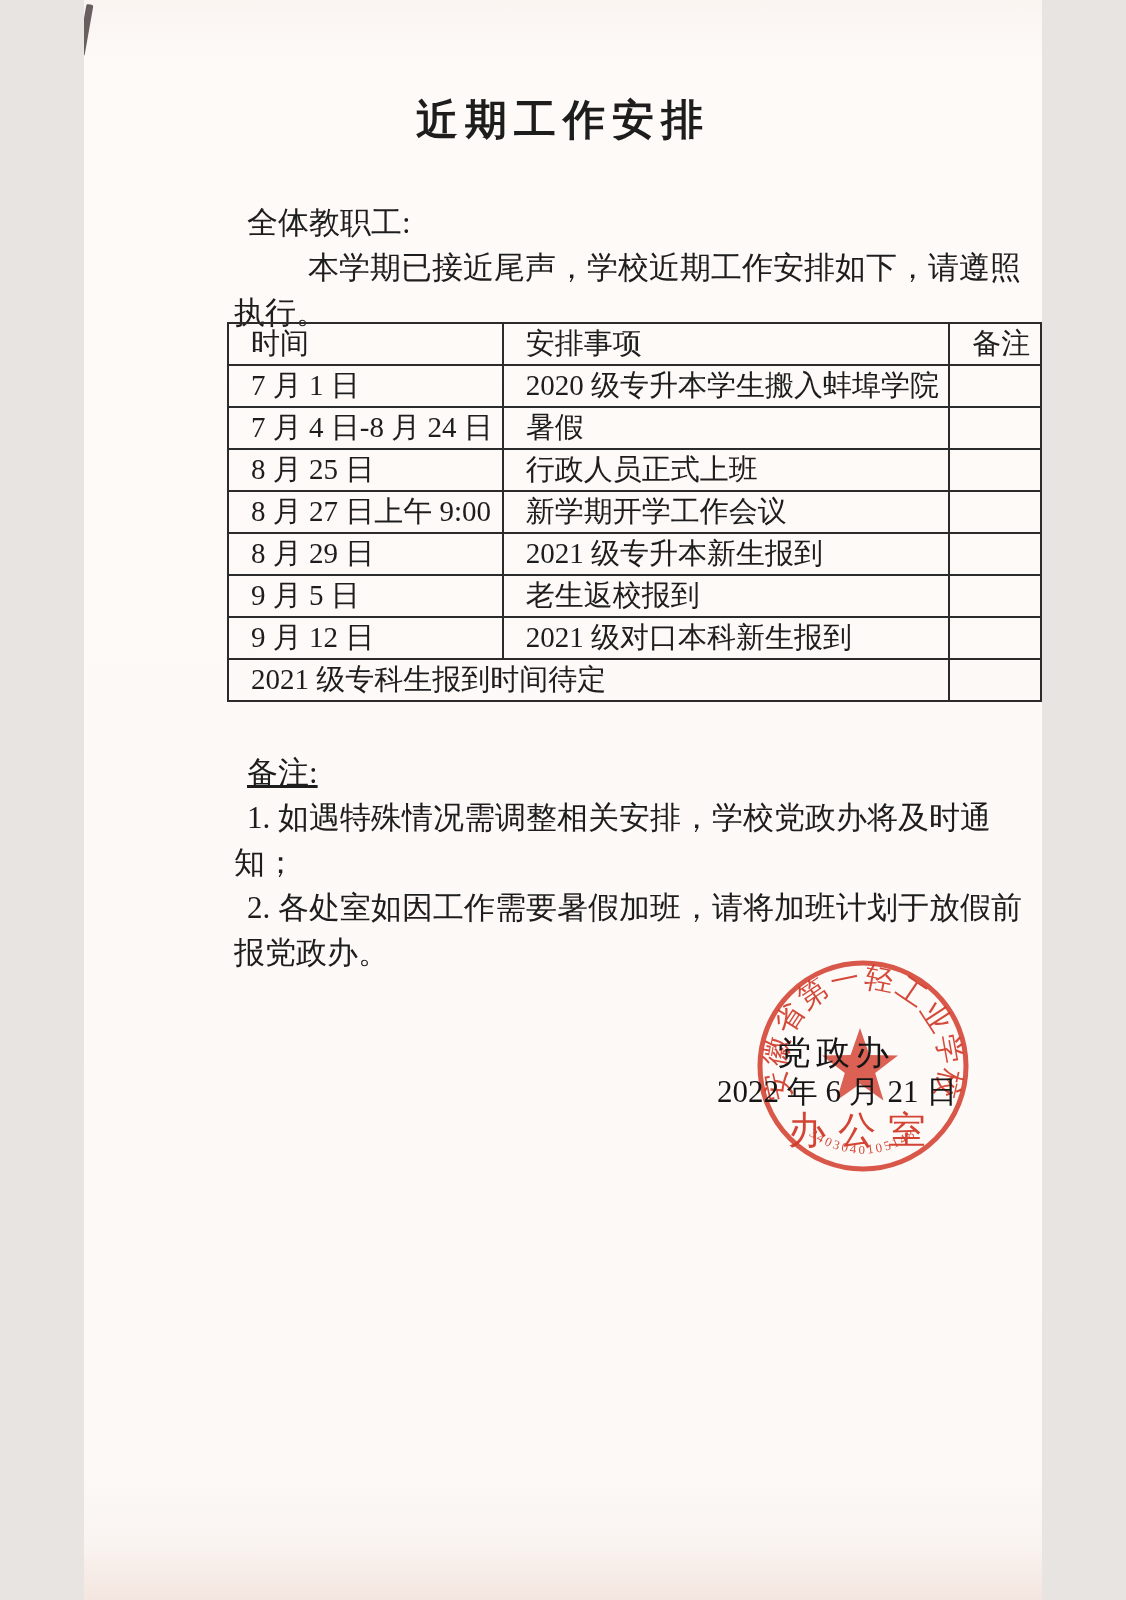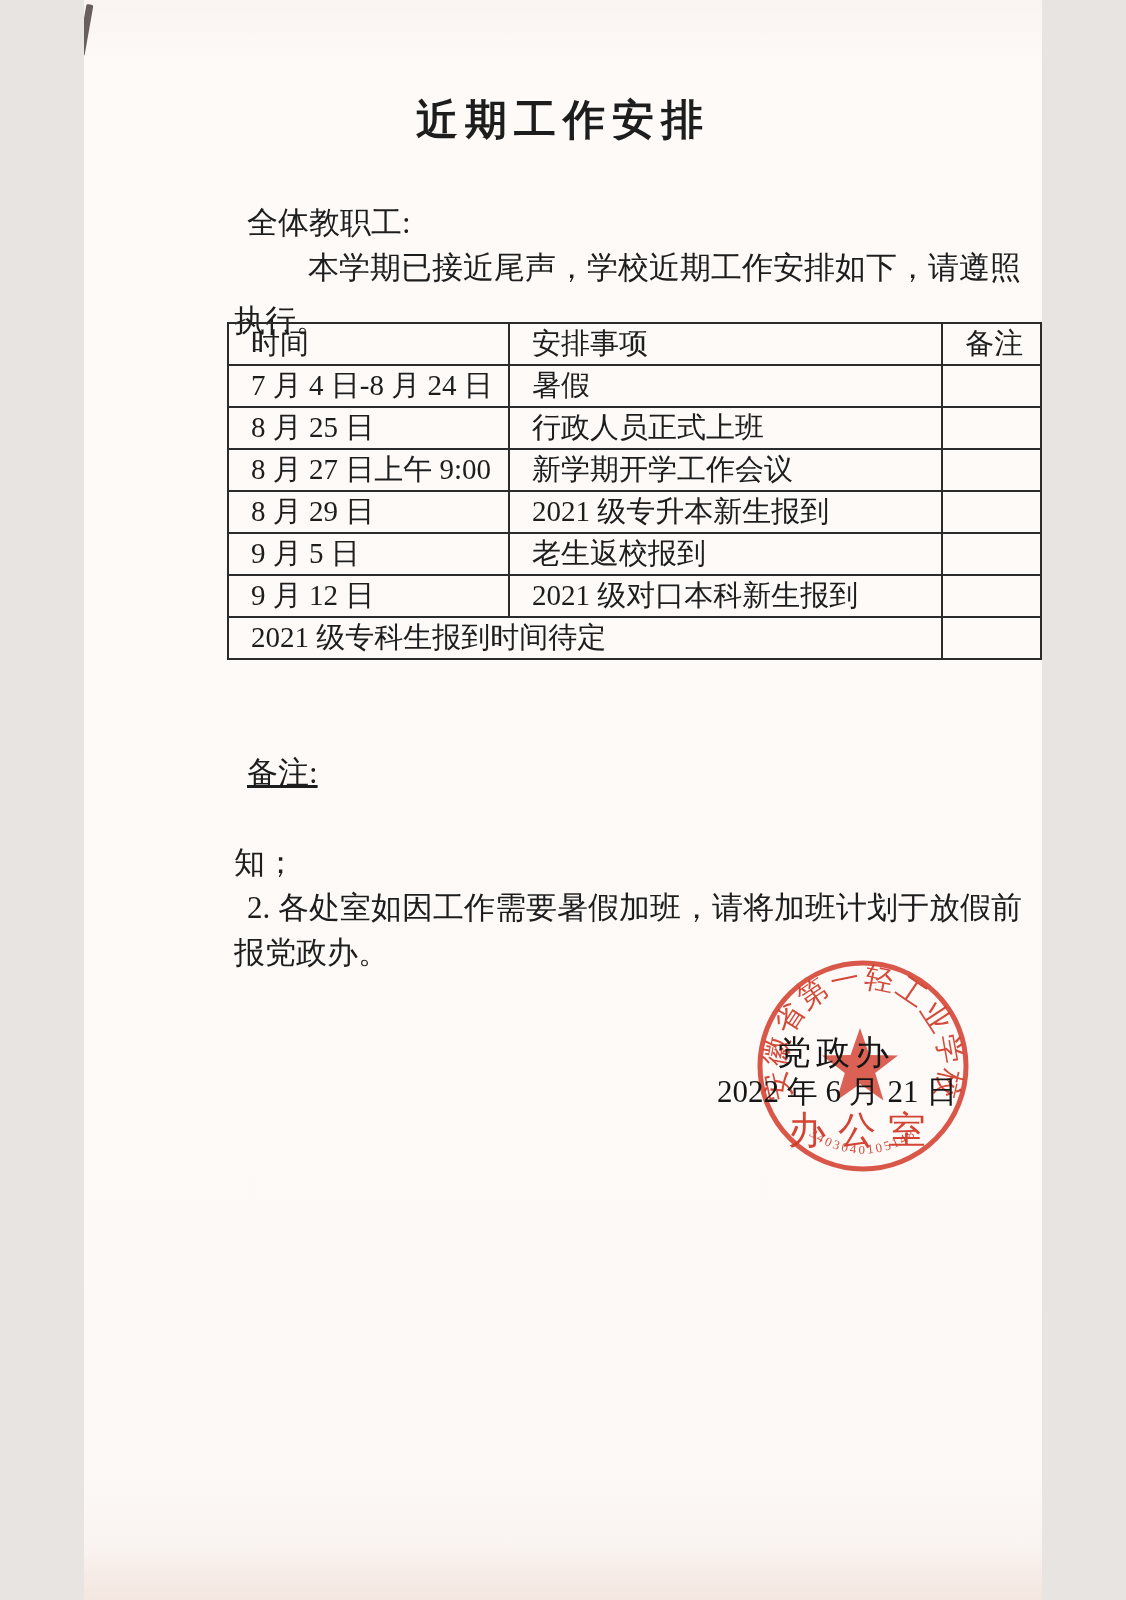--- a/index.html
+++ b/index.html
@@ -11,21 +11,21 @@
     color:#1d1d1d; overflow:hidden;
   }
   .abs { position:absolute; white-space:nowrap; }
   .doc-title {
     position:absolute; top:92px; left:0; width:100%; text-align:center;
     font-size:42px; font-weight:600; letter-spacing:7px;
   }
   .body-text { font-size:31px; }
   .salutation { left:163px; top:202px; }
   .intro1 { left:224px; top:247px; }
-  .intro2 { left:150px; top:300px; }
+  .intro2 { left:150px; top:292px; }
   table.schedule {
     position:absolute; left:143px; top:322px;
     border-collapse:collapse; table-layout:fixed;
   }
   table.schedule td {
     border:2px solid #2b2b2b; height:42px; font-size:29px;
     padding:0 2px 0 22px; vertical-align:middle; white-space:nowrap; overflow:hidden;
   }
   .notes-label { left:163px; top:752px;text-decoration:underline; }
   .note-l1 { left:163px; top:797px; }
@@ -63,20 +63,25 @@
         <col style="width:457px">
         <col style="width:103px">
     </colgroup>
     <tbody>
         <tr>
       <td>时间</td>
       <td>安排事项</td>
       <td>备注</td>
     </tr>
     <tr>
+      <td>7 月 1 日</td>
+      <td>2020 级专升本学生搬入蚌埠学院</td>
+      <td></td>
+    </tr>
+    <tr>
       <td>7 月 4 日-8 月 24 日</td>
       <td>暑假</td>
       <td></td>
     </tr>
     <tr>
       <td>8 月 25 日</td>
       <td>行政人员正式上班</td>
       <td></td>
     </tr>
     <tr>
@@ -100,20 +105,21 @@
       <td></td>
     </tr>
     <tr>
       <td colspan="2">2021 级专科生报到时间待定</td>
       <td></td>
     </tr>
   </tbody>
     </table>
 
   <div class="abs body-text notes-label">备注:</div>
+  <div class="abs body-text note-l1">1. 如遇特殊情况需调整相关安排，学校党政办将及时通</div>
   <div class="abs body-text note-l2">知；</div>
   <div class="abs body-text note-l3">2. 各处室如因工作需要暑假加班，请将加班计划于放假前</div>
   <div class="abs body-text note-l4">报党政办。</div>
 
   <div class="abs sig-office">党政办</div>
   <div class="abs sig-date">2022 年 6 月 21 日</div>
 
   <svg class="seal-svg" width="240" height="240" viewBox="0 0 240 240">
     <defs>
       <path id="sealArcTop" d="M 50,154 A 78,78 0 1 1 190,154" fill="none"></path>

